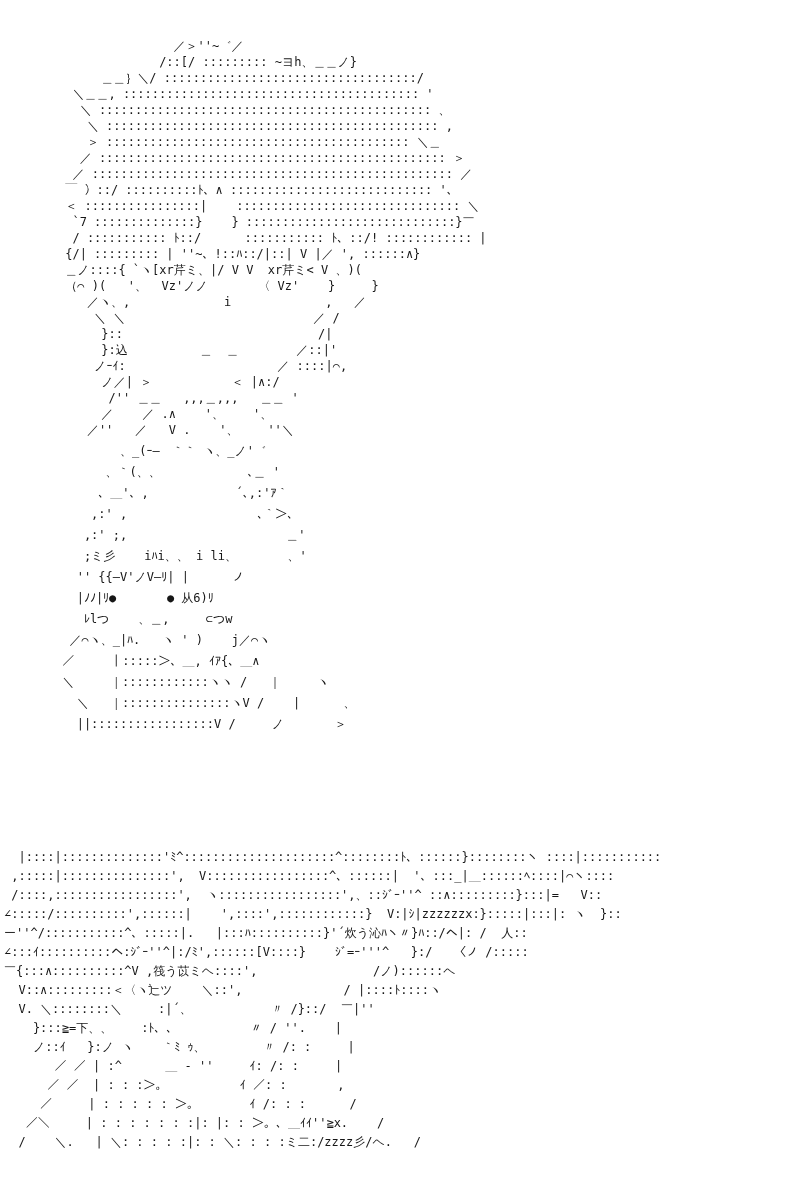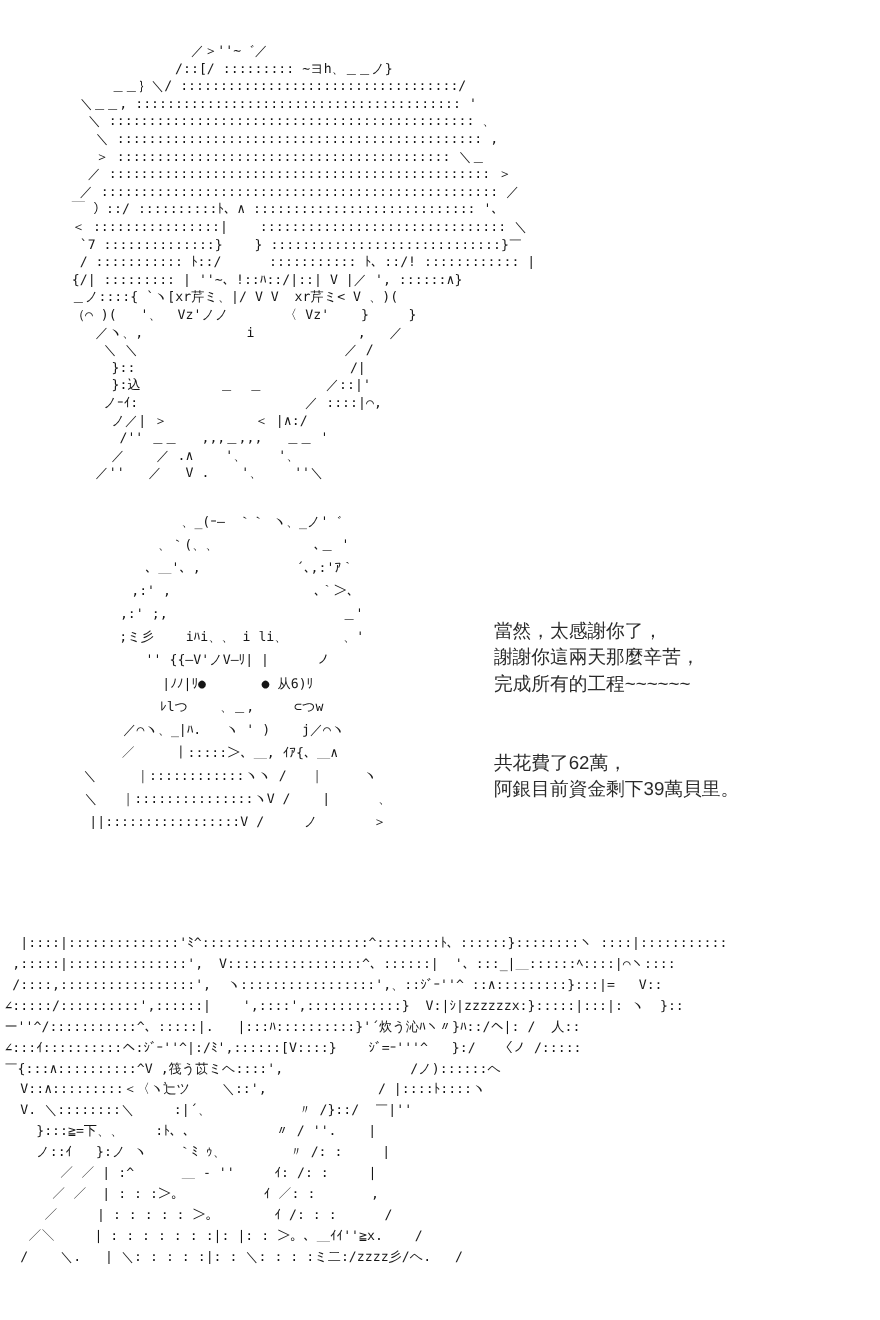--- a/index.html
+++ b/index.html
@@ -12,21 +12,21 @@
     font-family: "Liberation Sans", sans-serif;
   }
   .aa {
     position: absolute;
     font-family: "DejaVu Sans Mono", monospace;
     white-space: pre;
     color: #161616;
     margin: 0;
   }
   #aa-1 { left: 58px;  top: 38px;  font-size: 12px; line-height: 16px; }
-  #aa-2 { left: 55px;  top: 464px; font-size: 12px; line-height: 21px; text-align: center; }
+  #aa-2 { left: 55px;  top: 441px; font-size: 12px; line-height: 21px; }
   #aa-3 { left: 4px;   top: 848px; font-size: 12px; line-height: 19px; }
   .dialogue {
     position: absolute;
     white-space: pre;
     color: #2a2a2a;
     margin: 0;
     font-family: "Liberation Sans", sans-serif;
   }
   #dialogue-1 { left: 455px; top: 162px; font-size: 17px; line-height: 24px; }
   #dialogue-2 { left: 449px; top: 562px; font-size: 17px; line-height: 24px; }
@@ -72,27 +72,20 @@
     ;ミ彡    iﾊi、、 i li、       、'
    '' {{―V'ノV―ﾘ| |      ノ
    |ﾉﾉ|ﾘ●       ● 从6)ﾘ
     ﾚlつ    、＿,     ⊂つw
   ／⌒ヽ、_|ﾊ.   ヽ ' )    j／⌒ヽ
  ／     ｜:::::＞、＿, ｲｱ{、＿∧
  ＼     ｜::::::::::::ヽヽ /   ｜     ヽ
    ＼   ｜:::::::::::::::ヽV /    |      、
    ||:::::::::::::::::V /     ノ       ＞</pre>
 
-  <div id="dialogue-2" class="dialogue">當然，太感謝你了，
-謝謝你這兩天那麼辛苦，
-完成所有的工程~~~~~~
-
-
-共花費了62萬，
-阿銀目前資金剩下39萬貝里。</div>
 
   <pre id="aa-3" class="aa">  |::::|::::::::::::::'ﾐ^:::::::::::::::::::::^::::::::ﾄ、::::::}::::::::ヽ ::::|:::::::::::
  ,:::::|:::::::::::::::',  V:::::::::::::::::^、::::::|  '、:::_|＿::::::ﾍ::::|⌒ヽ::::
  /::::,:::::::::::::::::',  ヽ:::::::::::::::::',、::ｼﾞｰ''^ ::∧:::::::::}:::|=   V::
 ∠:::::/::::::::::',::::::|    ',::::',::::::::::::}  V:|ｼ|zzzzzzx:}:::::|:::|: ヽ  }::
 ー''^/:::::::::::^、:::::|.   |:::ﾊ::::::::::}'´炊う沁ﾊヽ〃}ﾊ::/ヘ|: /  人::
 ∠:::ｲ::::::::::ヘ:ｼﾞｰ''^|:/ﾐ',::::::[V::::}    ｼﾞ=ｰ'''^   }:/   〈ノ /:::::
 ￣{:::∧::::::::::^V ,筏う苡ミヘ::::',                /ノ)::::::ヘ
   V::∧:::::::::＜〈ヽ辷ツ    ＼::',              / |::::ﾄ::::ヽ
   V. ＼::::::::＼     :|´、           〃 /}::/  ￣|''

